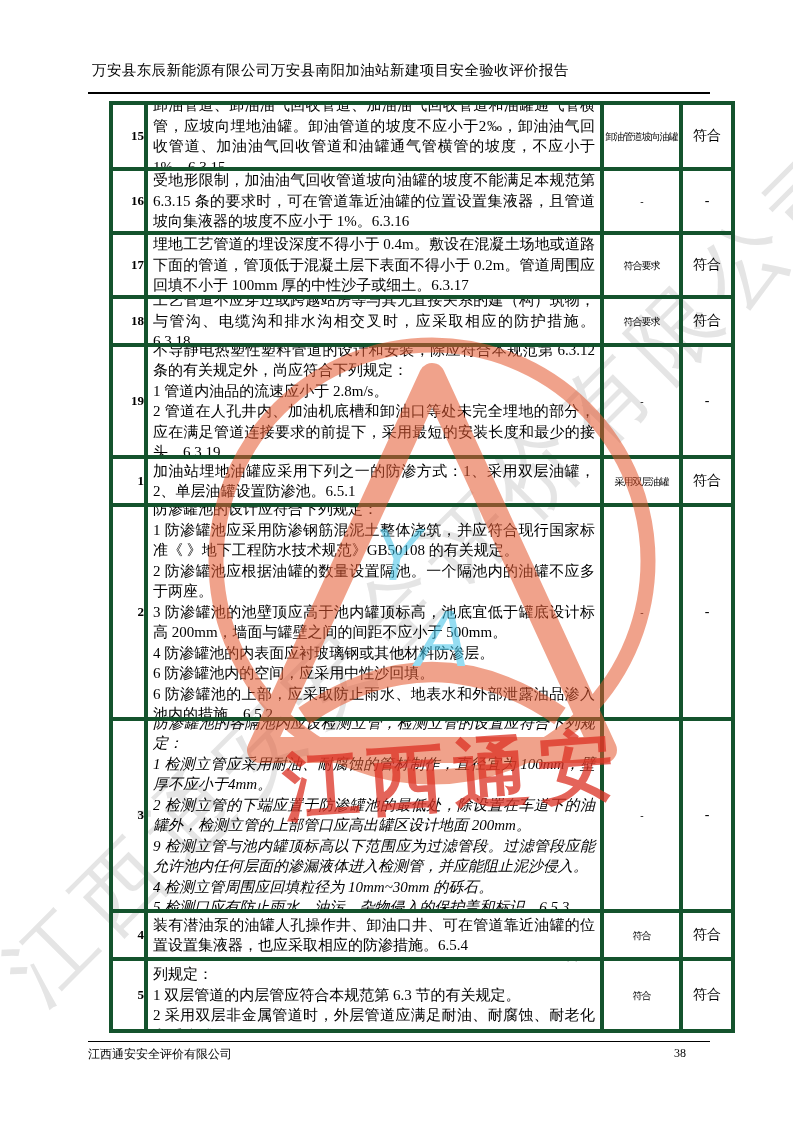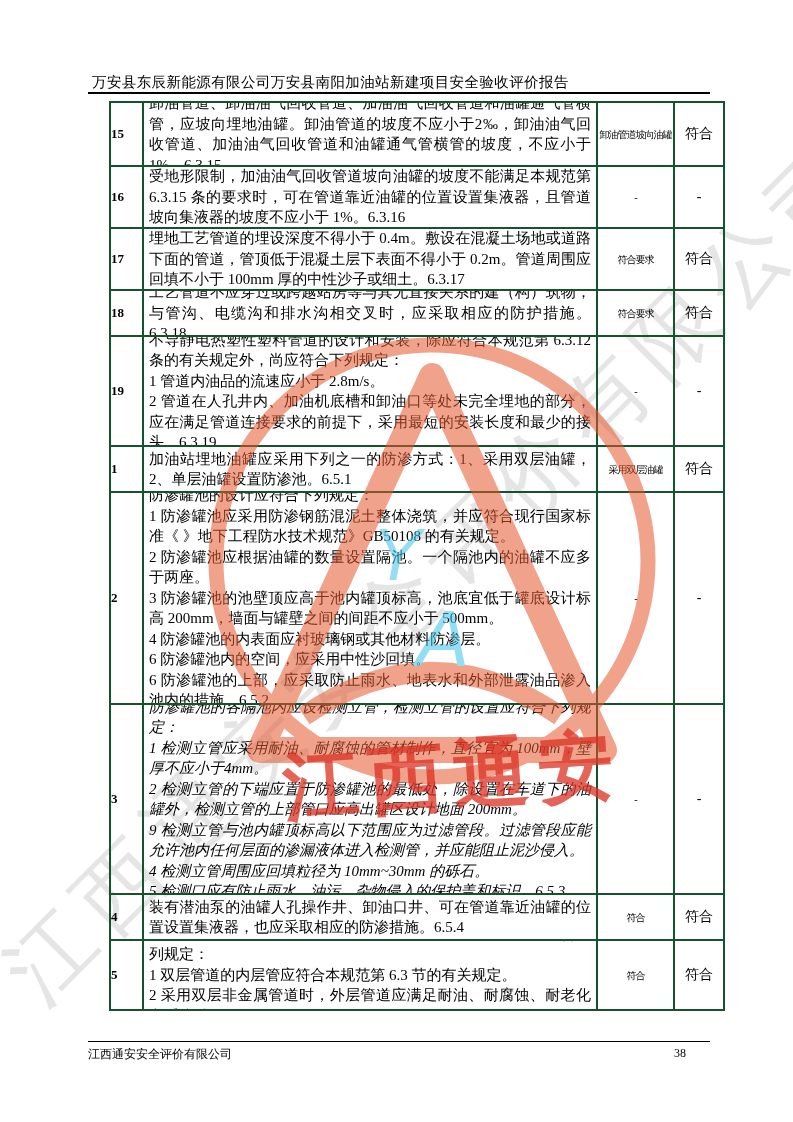--- a/index.html
+++ b/index.html
@@ -3,36 +3,36 @@
 <meta charset="utf-8">
 <style>
   html,body { margin:0; padding:0; background:#888; }
   .page {
     position:relative; width:793px; height:1122px; margin:0 auto;
     background:#ffffff; overflow:hidden; color:#000;
     font-family:"Liberation Serif","DejaVu Serif",serif;
   }
   
   .header-title{
-    position:absolute; left:92px; top:73px;
+    position:absolute; left:92px; top:61px;
     font-size:14.5px; letter-spacing:0.4px; white-space:nowrap;
     z-index:4;
     font-family:Liberation Serif, serif;
   }
   .header-rule{
     position:absolute; left:88px; top:92px; width:622px; height:0;
     border-top:2px solid #000; z-index:4;
   }
   
   table.doc-table{
     position:absolute; left:109px; top:101px; width:606px;
     border-collapse:collapse; table-layout:fixed; z-index:2;
   }
-  table.doc-table td{ border:2px solid #14532d; padding:0; background:transparent;margin-top:36px; }
-  td.c-no   { width:31px;  text-align:left; vertical-align:middle; font-size:13px; font-weight:bold; }
+  table.doc-table td{ border:4px solid #14532d; padding:0; background:transparent;margin-top:36px; }
+  td.c-no   { width:31px;  text-align:right; vertical-align:middle; font-size:13px; font-weight:bold; }
   td.c-cont { width:452px; vertical-align:middle; }
   td.c-sit  { width:75px;  text-align:center; vertical-align:middle; font-size:10px; letter-spacing:-1px; line-height:19px; padding:0 1px; }
   td.c-con  { width:48px;  text-align:center; vertical-align:middle; font-size:14px; }
   .cellwrap { overflow:hidden; display:flex; flex-direction:column; justify-content:center; padding:0 5px; }
   .para     { font-size:15px; line-height:20.5px; text-align:justify; }
   td.section-cell{ text-align:center; font-weight:bold; font-size:15px; }
   
   .footer-rule{
     position:absolute; left:88px; top:1041px; width:622px; height:0;
     border-top:1.5px solid #000; z-index:4;

